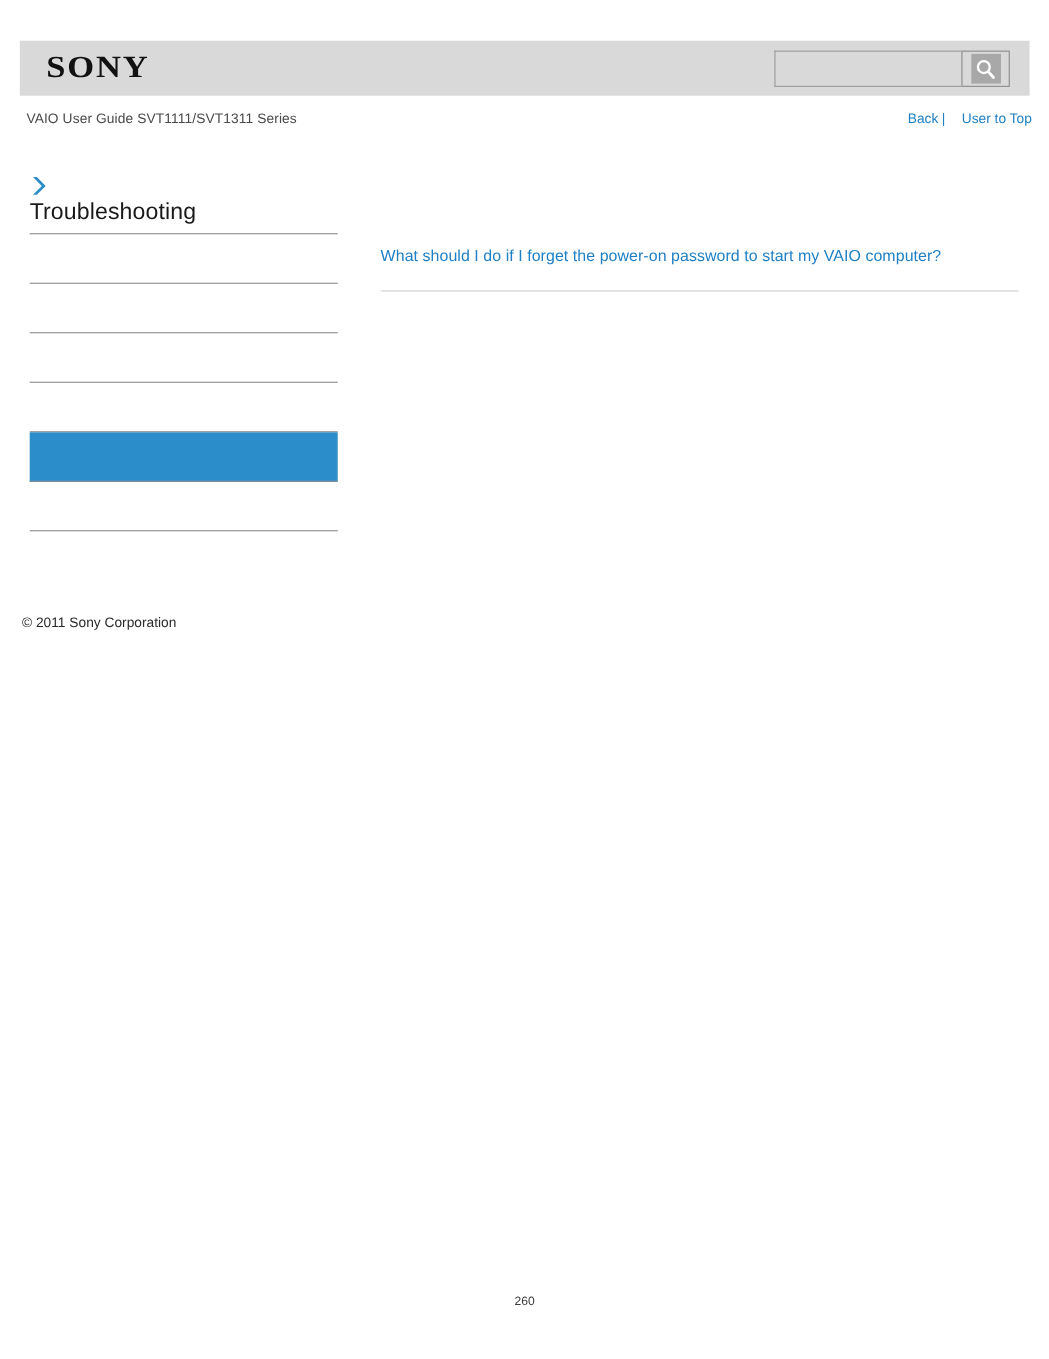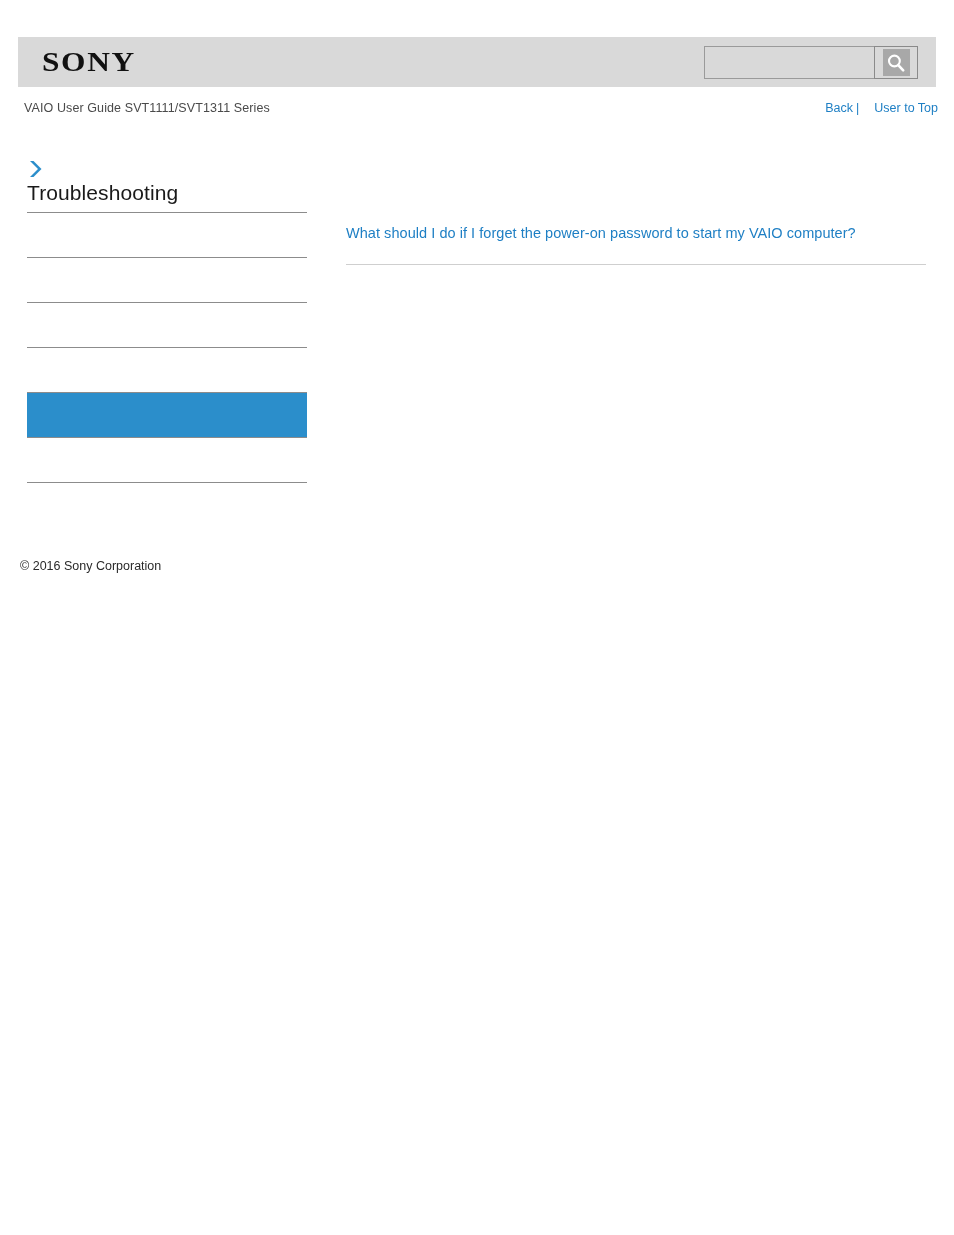--- a/index.html
+++ b/index.html
@@ -258,21 +258,22 @@
       <span></span>
     </div>
     <div class="side-item selected">
       <span></span>
     </div>
     <div class="side-item">
       <span></span>
     </div>
   </div>
 
-  <div class="copyright">© 2016 Sony Corporation</div>
+  <div class="copyright">© 2011 Sony Corporation</div>
 
   <div class="main">
     <a class="main-link" href="#">What should I do if I forget the power-on password to start my VAIO computer?</a>
     <div class="main-rule"></div>
   </div>
 
+  <div class="page-number">260</div>
 
 </div>
 
 </body></html>

